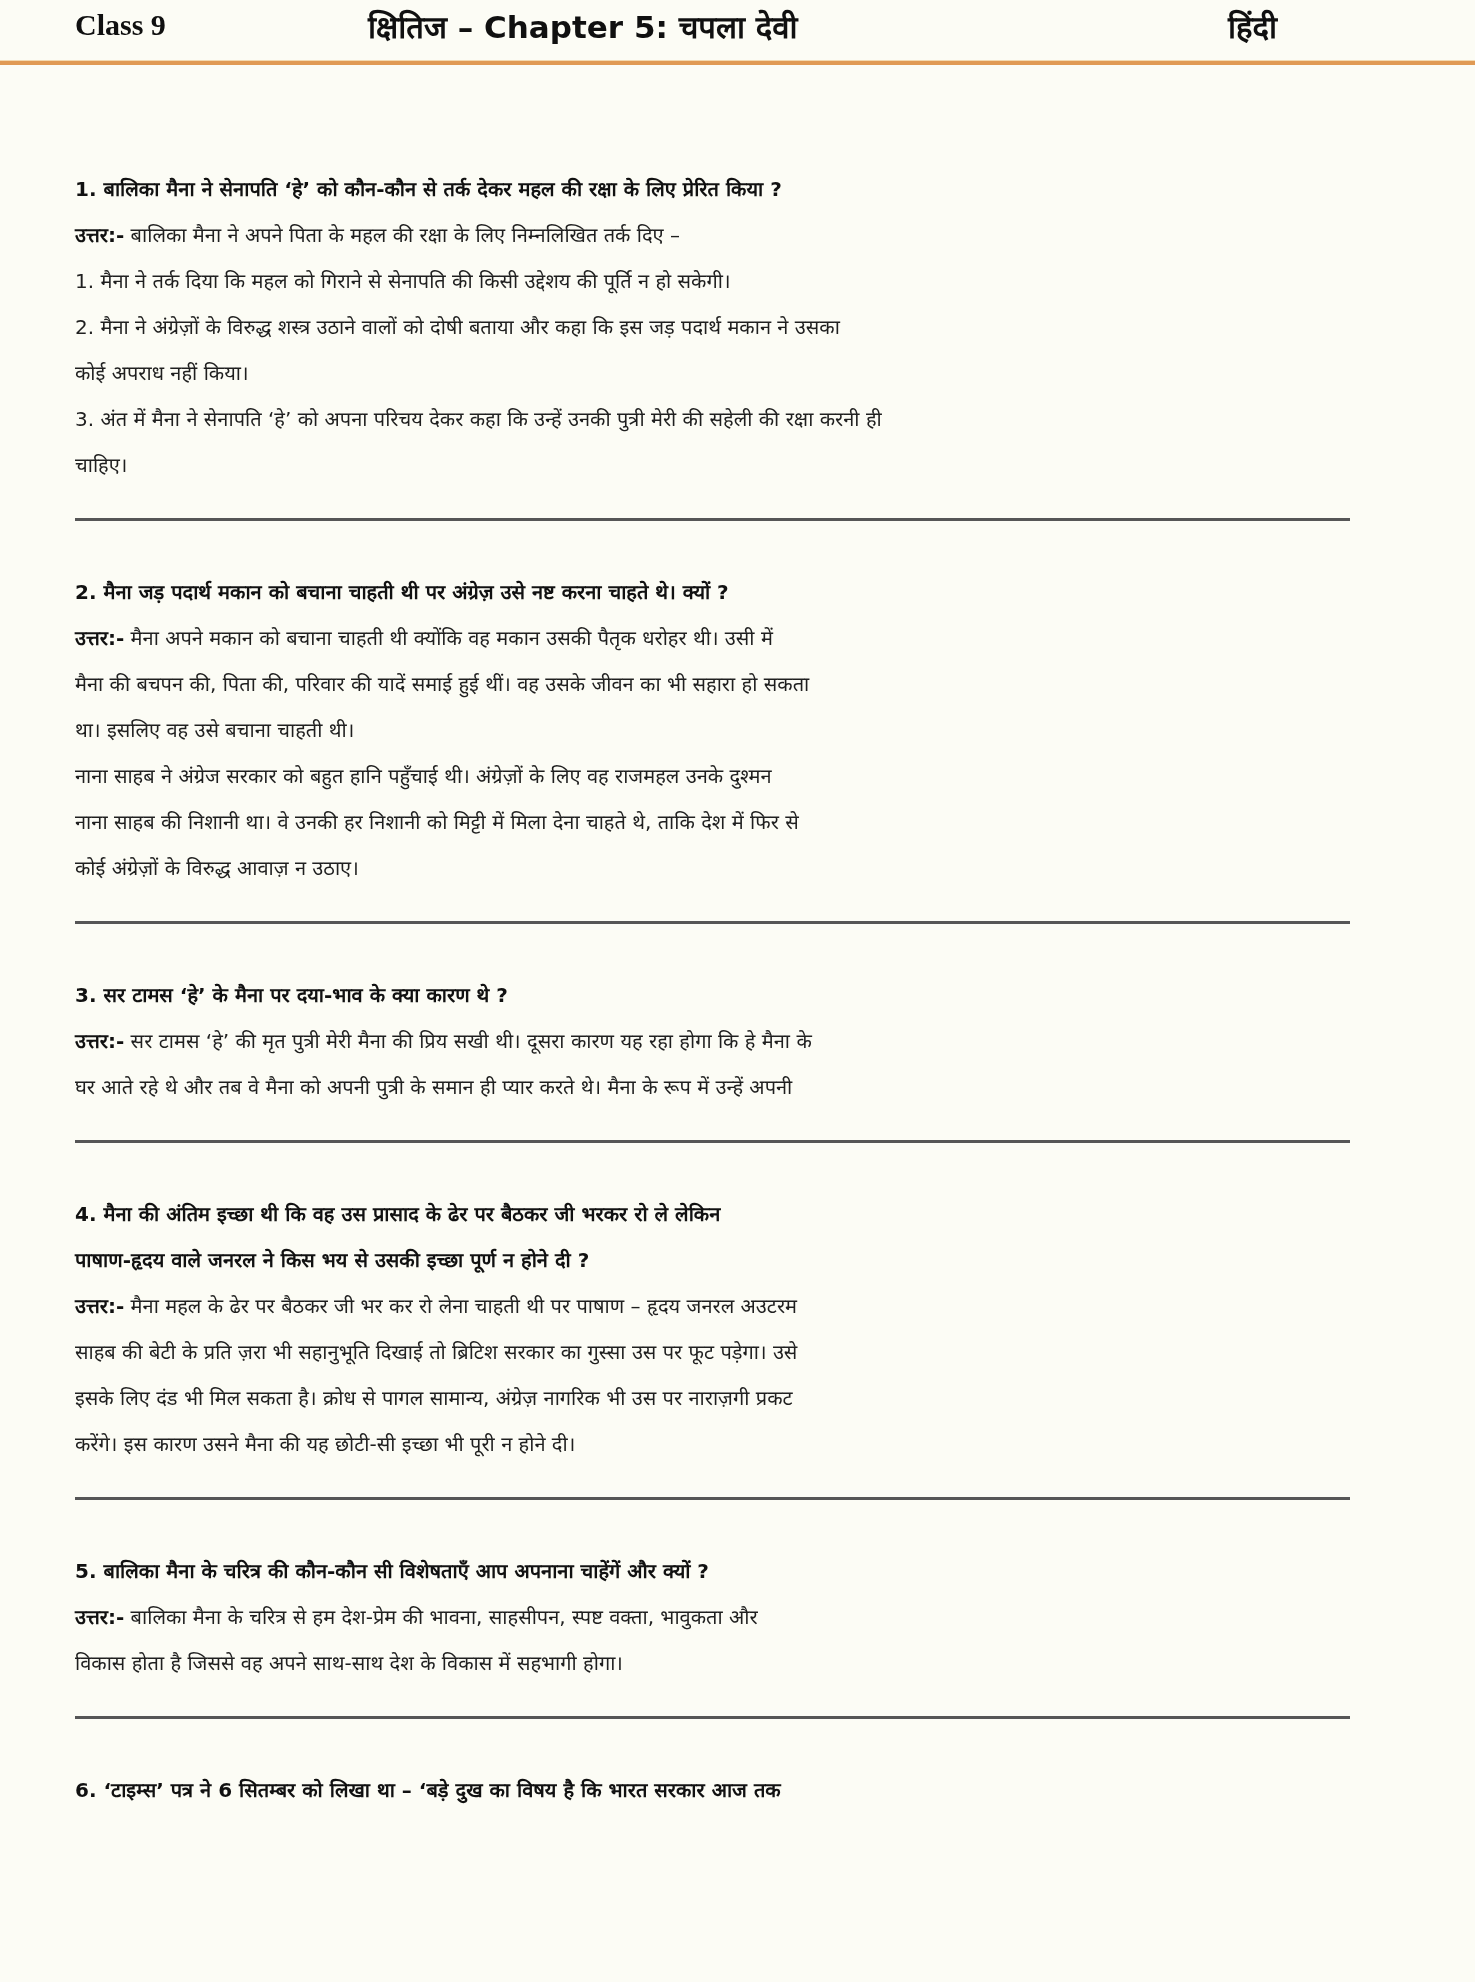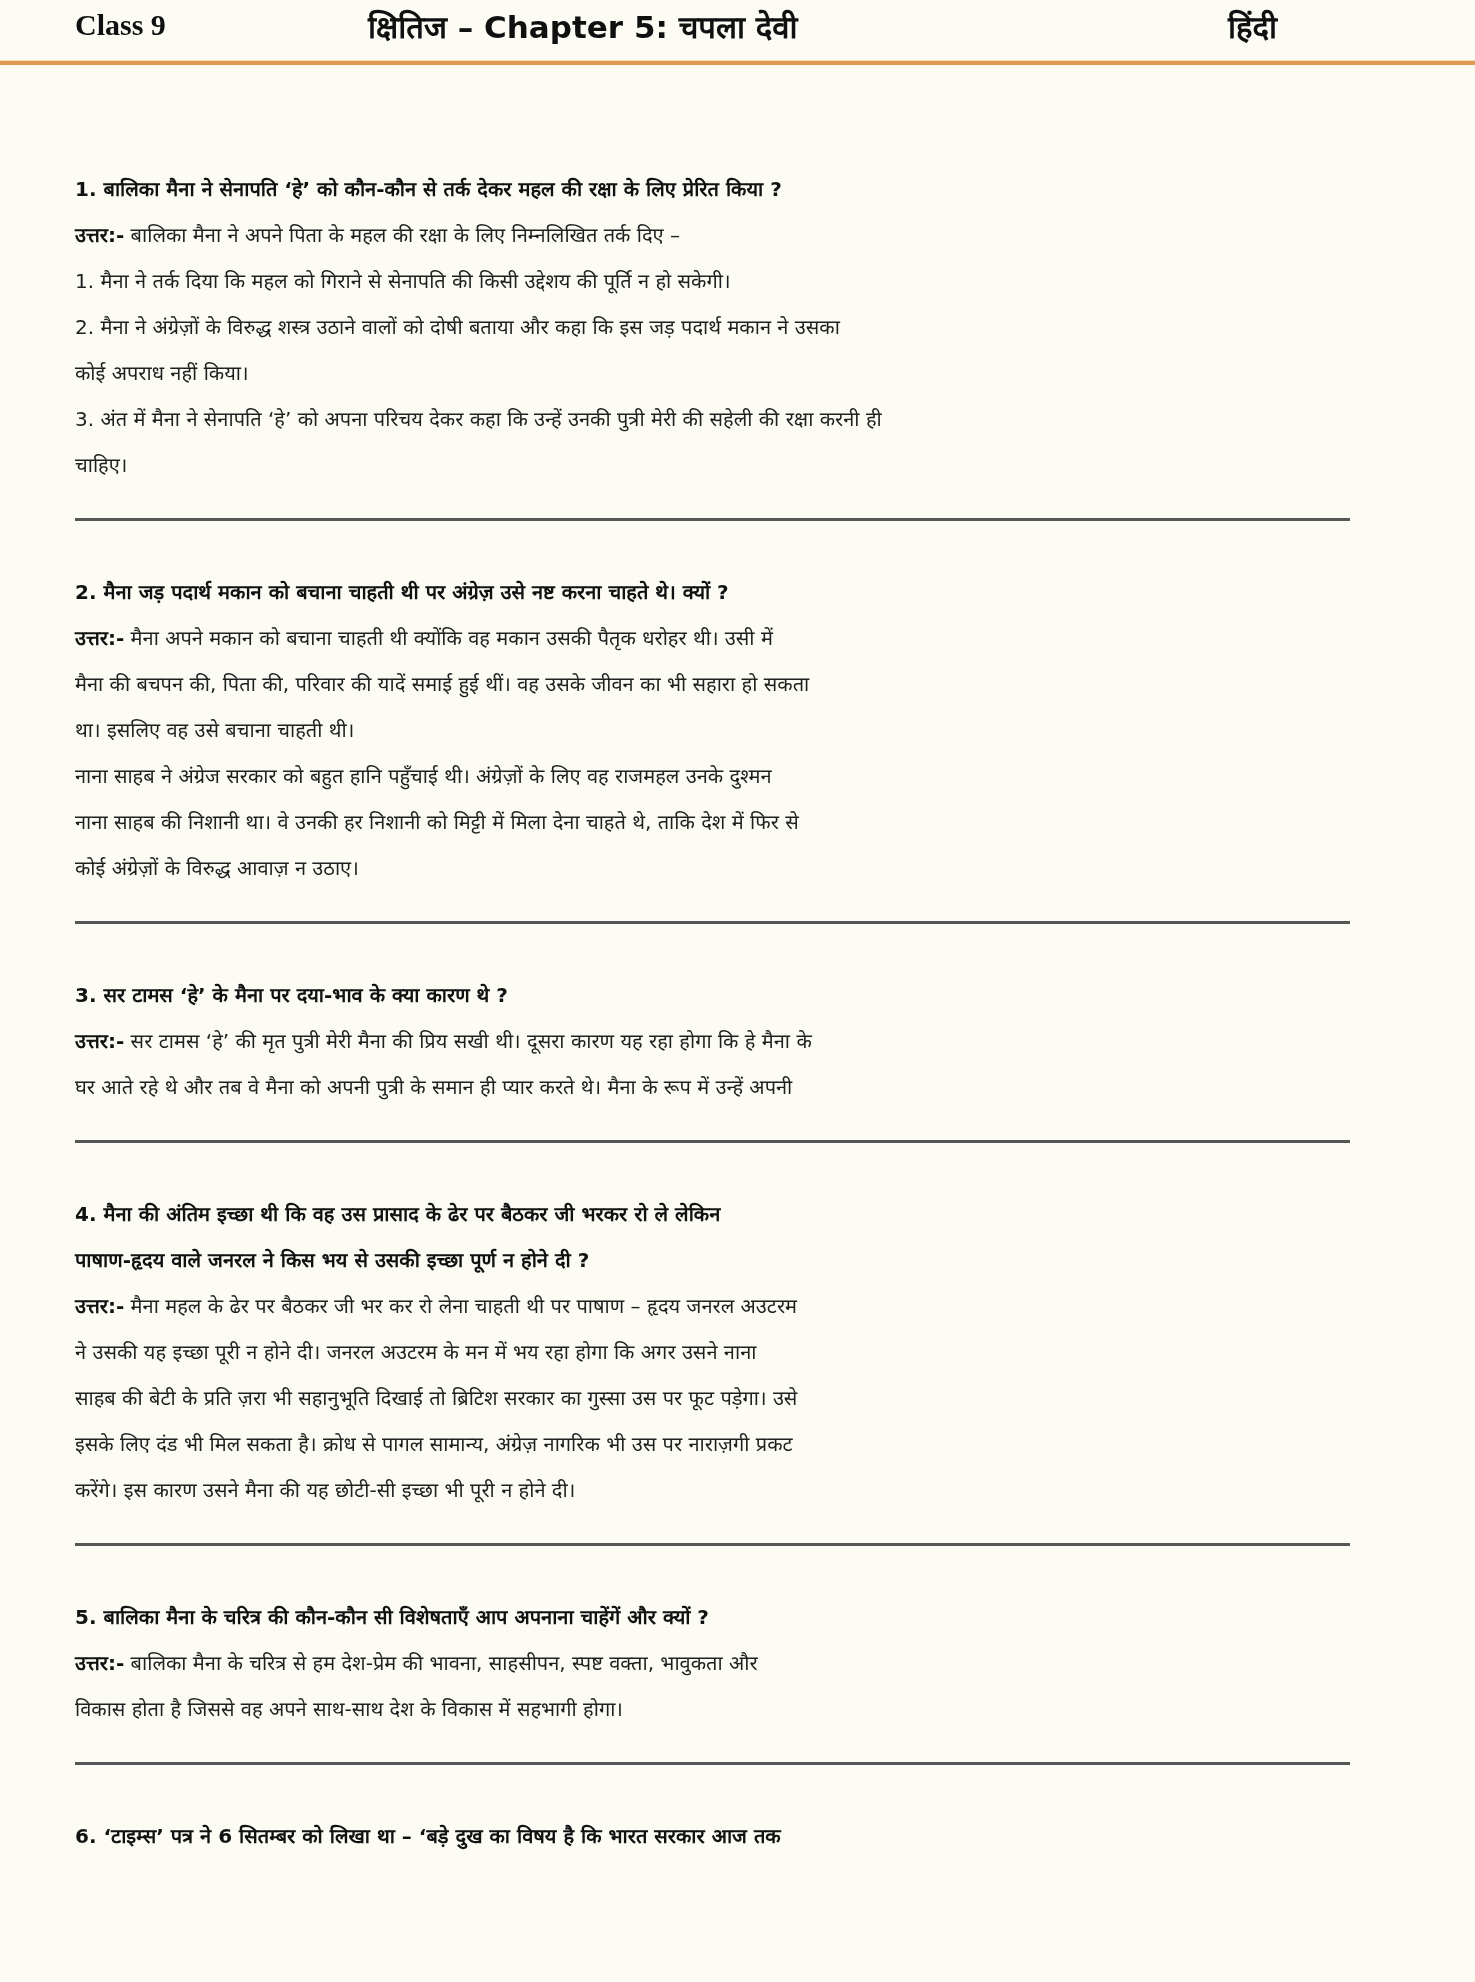--- a/index.html
+++ b/index.html
@@ -85,21 +85,20 @@
       <section class="qa">
         <p class="line question">3. सर टामस ‘हे’ के मैना पर दया-भाव के क्या कारण थे ?</p>
         <p class="line answer"><span class="answer-label">उत्तर:-</span> सर टामस ‘हे’ की मृत पुत्री मेरी मैना की प्रिय सखी थी। दूसरा कारण यह रहा होगा कि हे मैना के</p>
         <p class="line answer">घर आते रहे थे और तब वे मैना को अपनी पुत्री के समान ही प्यार करते थे। मैना के रूप में उन्हें अपनी</p>
       </section>
       <div class="divider"></div>
       <section class="qa">
         <p class="line question">4. मैना की अंतिम इच्छा थी कि वह उस प्रासाद के ढेर पर बैठकर जी भरकर रो ले लेकिन</p>
         <p class="line question">पाषाण-हृदय वाले जनरल ने किस भय से उसकी इच्छा पूर्ण न होने दी ?</p>
         <p class="line answer"><span class="answer-label">उत्तर:-</span> मैना महल के ढेर पर बैठकर जी भर कर रो लेना चाहती थी पर पाषाण – हृदय जनरल अउटरम</p>
-        <p class="line answer">ने उसकी यह इच्छा पूरी न होने दी। जनरल अउटरम के मन में भय रहा होगा कि अगर उसने नाना</p>
         <p class="line answer">साहब की बेटी के प्रति ज़रा भी सहानुभूति दिखाई तो ब्रिटिश सरकार का गुस्सा उस पर फूट पड़ेगा। उसे</p>
         <p class="line answer">इसके लिए दंड भी मिल सकता है। क्रोध से पागल सामान्य, अंग्रेज़ नागरिक भी उस पर नाराज़गी प्रकट</p>
         <p class="line answer">करेंगे। इस कारण उसने मैना की यह छोटी-सी इच्छा भी पूरी न होने दी।</p>
       </section>
       <div class="divider"></div>
       <section class="qa">
         <p class="line question">5. बालिका मैना के चरित्र की कौन-कौन सी विशेषताएँ आप अपनाना चाहेंगें और क्यों ?</p>
         <p class="line answer"><span class="answer-label">उत्तर:-</span> बालिका मैना के चरित्र से हम देश-प्रेम की भावना, साहसीपन, स्पष्ट वक्ता, भावुकता और</p>
         <p class="line answer">विकास होता है जिससे वह अपने साथ-साथ देश के विकास में सहभागी होगा।</p>
       </section>

